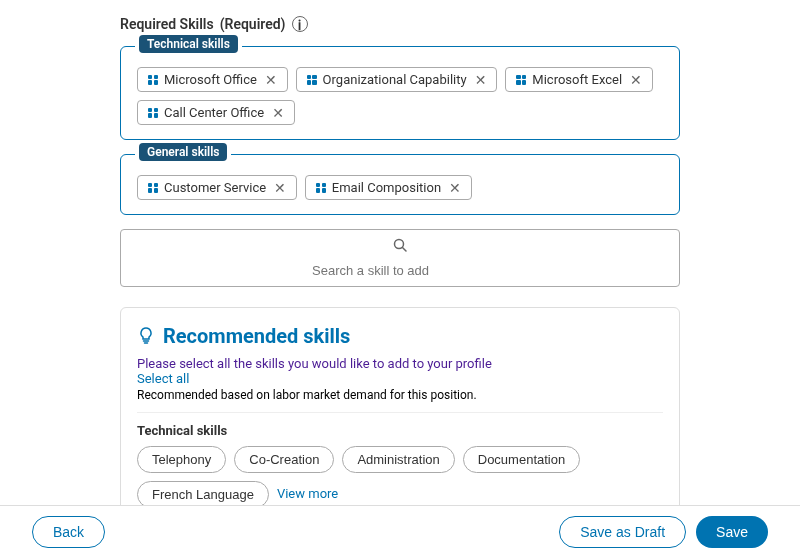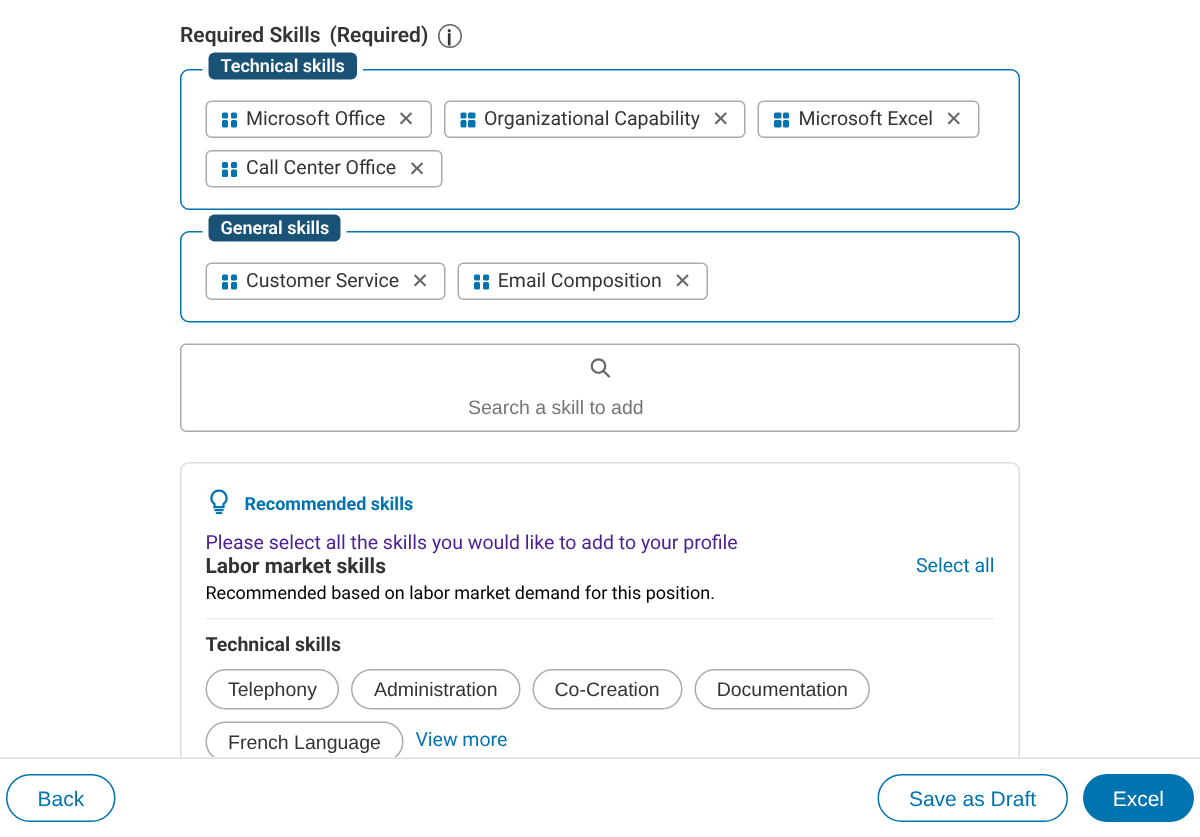--- a/index.html
+++ b/index.html
@@ -158,21 +158,21 @@
       align-items: center;
       gap: 8px;
       margin-bottom: 8px;
     }
 
     .recommended-header .bulb-icon {
       color: #0073b1;
     }
 
     .recommended-header h3 {
-      font-size: 12px;
+      font-size: 20px;
       font-weight: 700;
       color: #0073b1;
     }
 
     .recommended-desc {
       font-size: 13px;
       color: #4c1d95;
       margin-bottom: 0;
     }
 
@@ -239,21 +239,21 @@
     .footer-bar {
       position: fixed;
       bottom: 0;
       left: 0;
       width: 800px;
       background: #fff;
       border-top: 1px solid #ddd;
       display: flex;
       justify-content: space-between;
       align-items: center;
-      padding: 10px 4px;
+      padding: 10px 32px;
     }
 
     .back-button {
       border: 1.5px solid #0073b1;
       color: #0073b1;
       background: #fff;
       border-radius: 20px;
       padding: 7px 20px;
       font-size: 14px;
       cursor: pointer;
@@ -391,30 +391,29 @@
           <path d="M9 2a5 5 0 0 1 3 9v2H6v-2a5 5 0 0 1 3-9z" stroke="#0073b1" stroke-width="1.5" fill="none"></path>
           <line x1="6.5" y1="15" x2="11.5" y2="15" stroke="#0073b1" stroke-width="1.5" stroke-linecap="round"></line>
           <line x1="7.5" y1="17" x2="10.5" y2="17" stroke="#0073b1" stroke-width="1.5" stroke-linecap="round"></line>
         </svg>
       </span>
       <h3>Recommended skills</h3>
     </div>
     <p class="recommended-desc">Please select all the skills you would like to add to your profile</p>
 
     <div class="labor-market-header">
-      <span class="labor-market-title">Labor market skills</span>
       <a class="select-all-link">Select all</a>
     </div>
     <p class="labor-desc">Recommended based on labor market demand for this position.</p>
 
     <div class="skills-category-title">Technical skills</div>
     <div class="skill-chips">
       <button class="skill-chip">Telephony</button>
+      <button class="skill-chip">Co-Creation</button>
       <button class="skill-chip">Administration</button>
-      <button class="skill-chip">Co-Creation</button>
       <button class="skill-chip">Documentation</button>
       <button class="skill-chip">French Language</button>
       <a class="view-more-link">View more</a>
     </div>
 
     <div class="skills-category-title">General skills</div>
     <div class="skill-chips">
       <button class="skill-chip">Client Care</button>
       <button class="skill-chip">Management</button>
       <button class="skill-chip">Customer Queries</button>
@@ -422,15 +421,15 @@
 
     </div>
 
   </div>
 </div>
 
 <div class="footer-bar">
   <button class="back-button">Back</button>
   <div class="footer-right">
     <button class="save-draft-button">Save as Draft</button>
-    <button class="save-button">Excel</button>
+    <button class="save-button">Save</button>
   </div>
 </div>
 
 </body></html>

